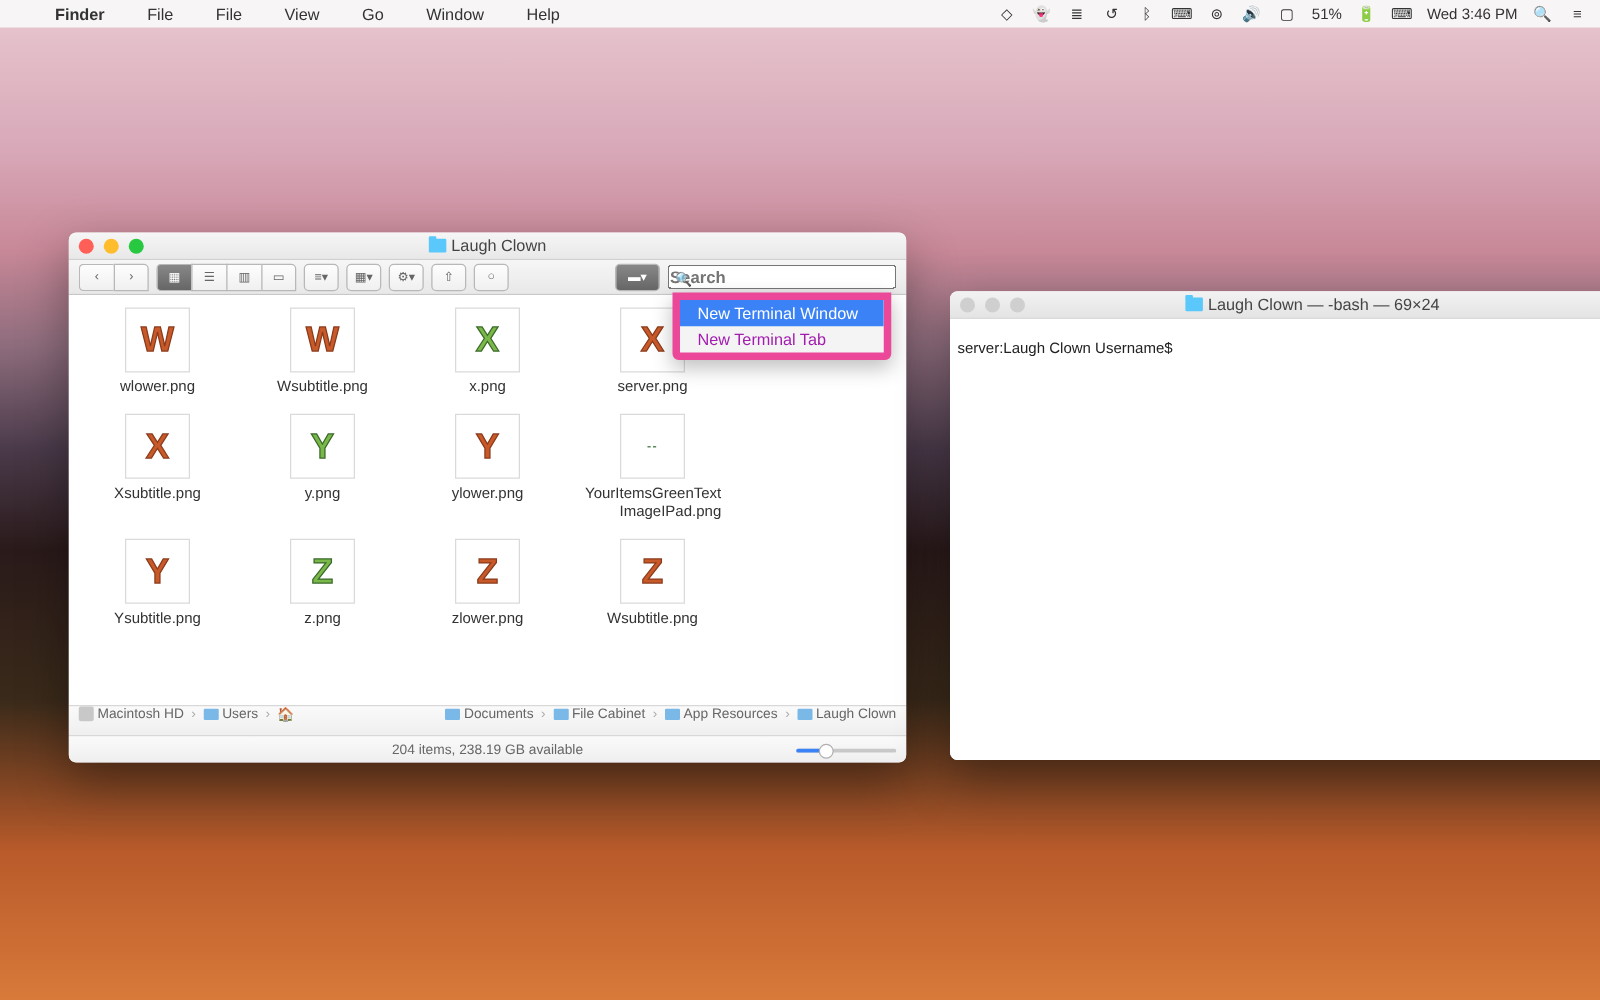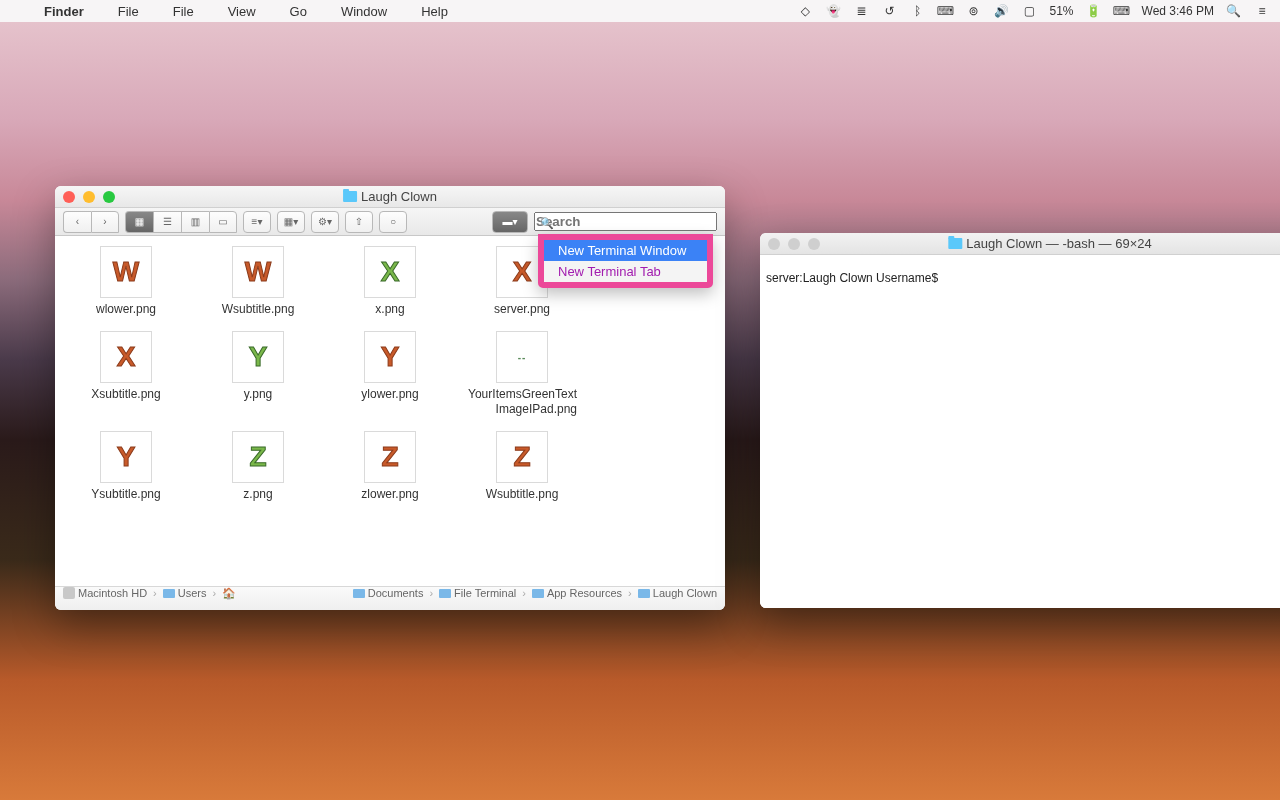--- a/index.html
+++ b/index.html
@@ -240,35 +240,44 @@
         <span>🏠</span>
       </span>
     <div class="right" style="display:flex;gap:4px;align-items:center;">
       <span class="crumb">
           <span class="folico"></span>
           <span>Documents</span>
         </span>
         <span class="sep">›</span>
       <span class="crumb">
           <span class="folico"></span>
-          <span>File Terminal</span>
+          <span>File Cabinet</span>
         </span>
         <span class="sep">›</span>
       <span class="crumb">
           <span class="folico"></span>
           <span>App Resources</span>
         </span>
         <span class="sep">›</span>
       <span class="crumb">
           <span class="folico"></span>
           <span>Laugh Clown</span>
         </span>
     </div>
   </div>
 
+  <div class="statusbar">
+    <span>204 items, 238.19 GB available</span>
+    <div class="slider">
+      <div class="track">
+          <div class="fill"></div>
+          <div class="knob"></div>
+        </div>
+    </div>
+  </div>
 </div>
 
 <div class="dropdown">
   <div class="item selected">New Terminal Window</div>
   <div class="item">New Terminal Tab</div>
 </div>
 
 <div class="terminal">
   <div class="titlebar">
     <div class="traffic">

